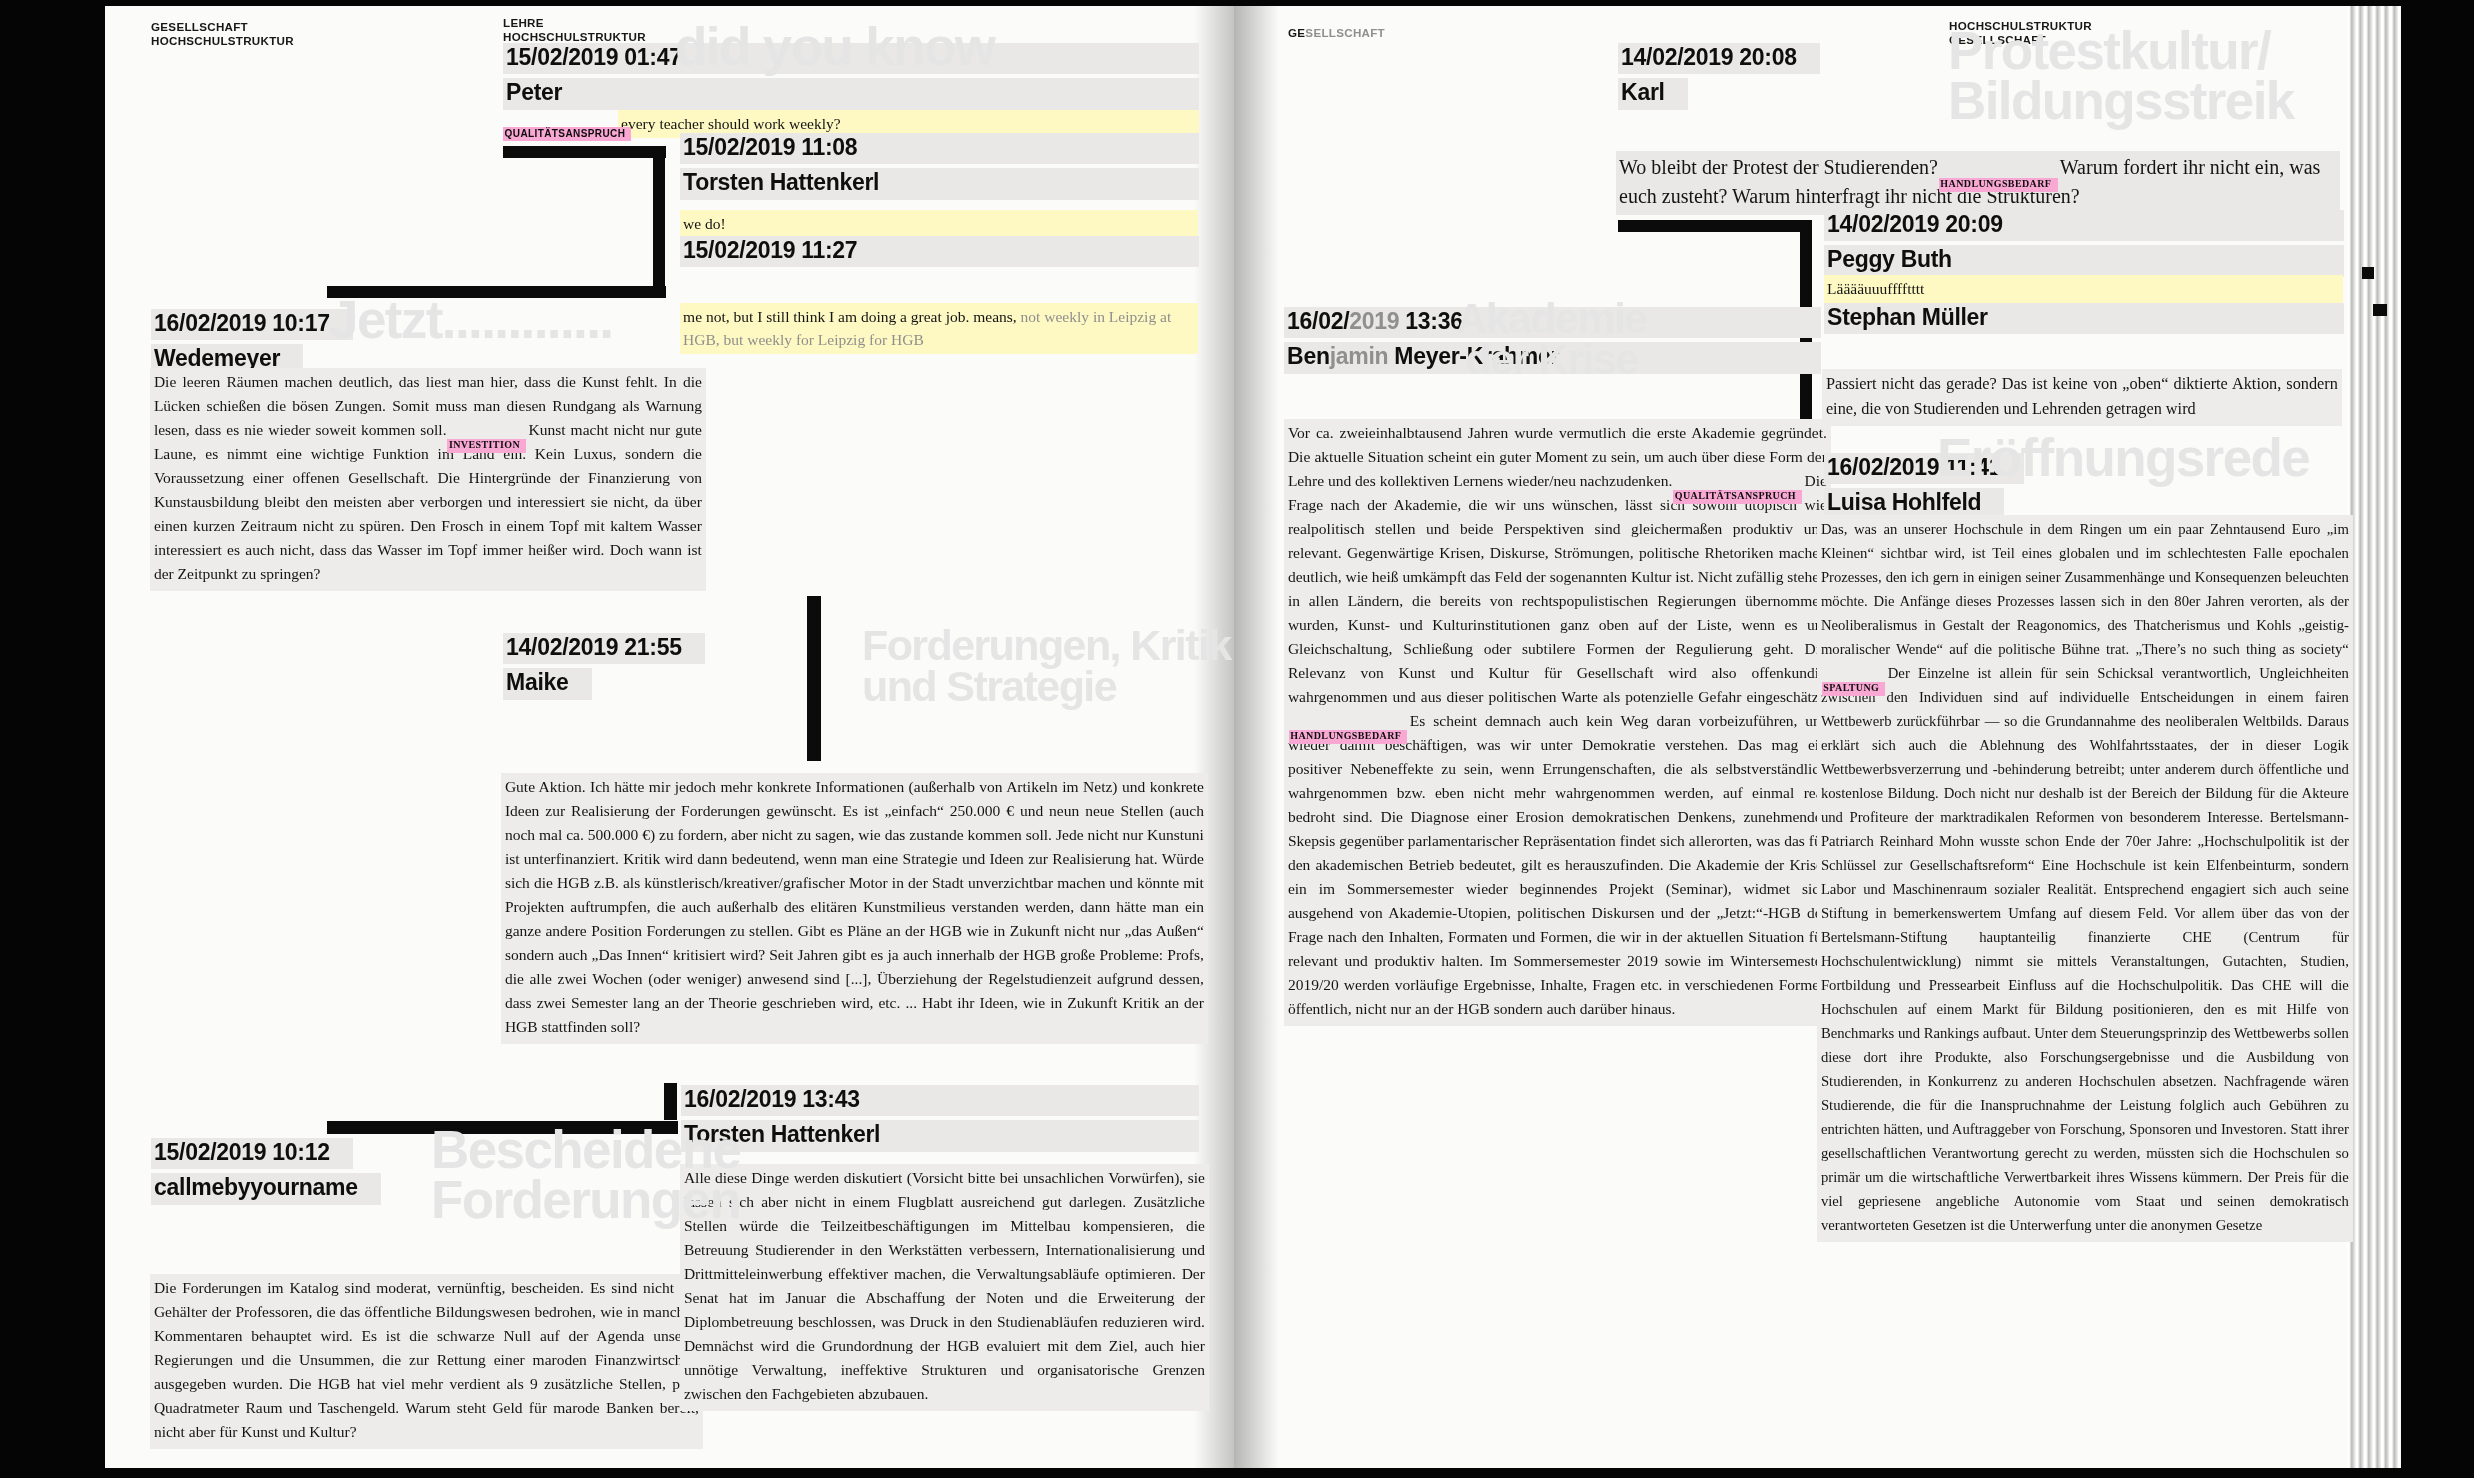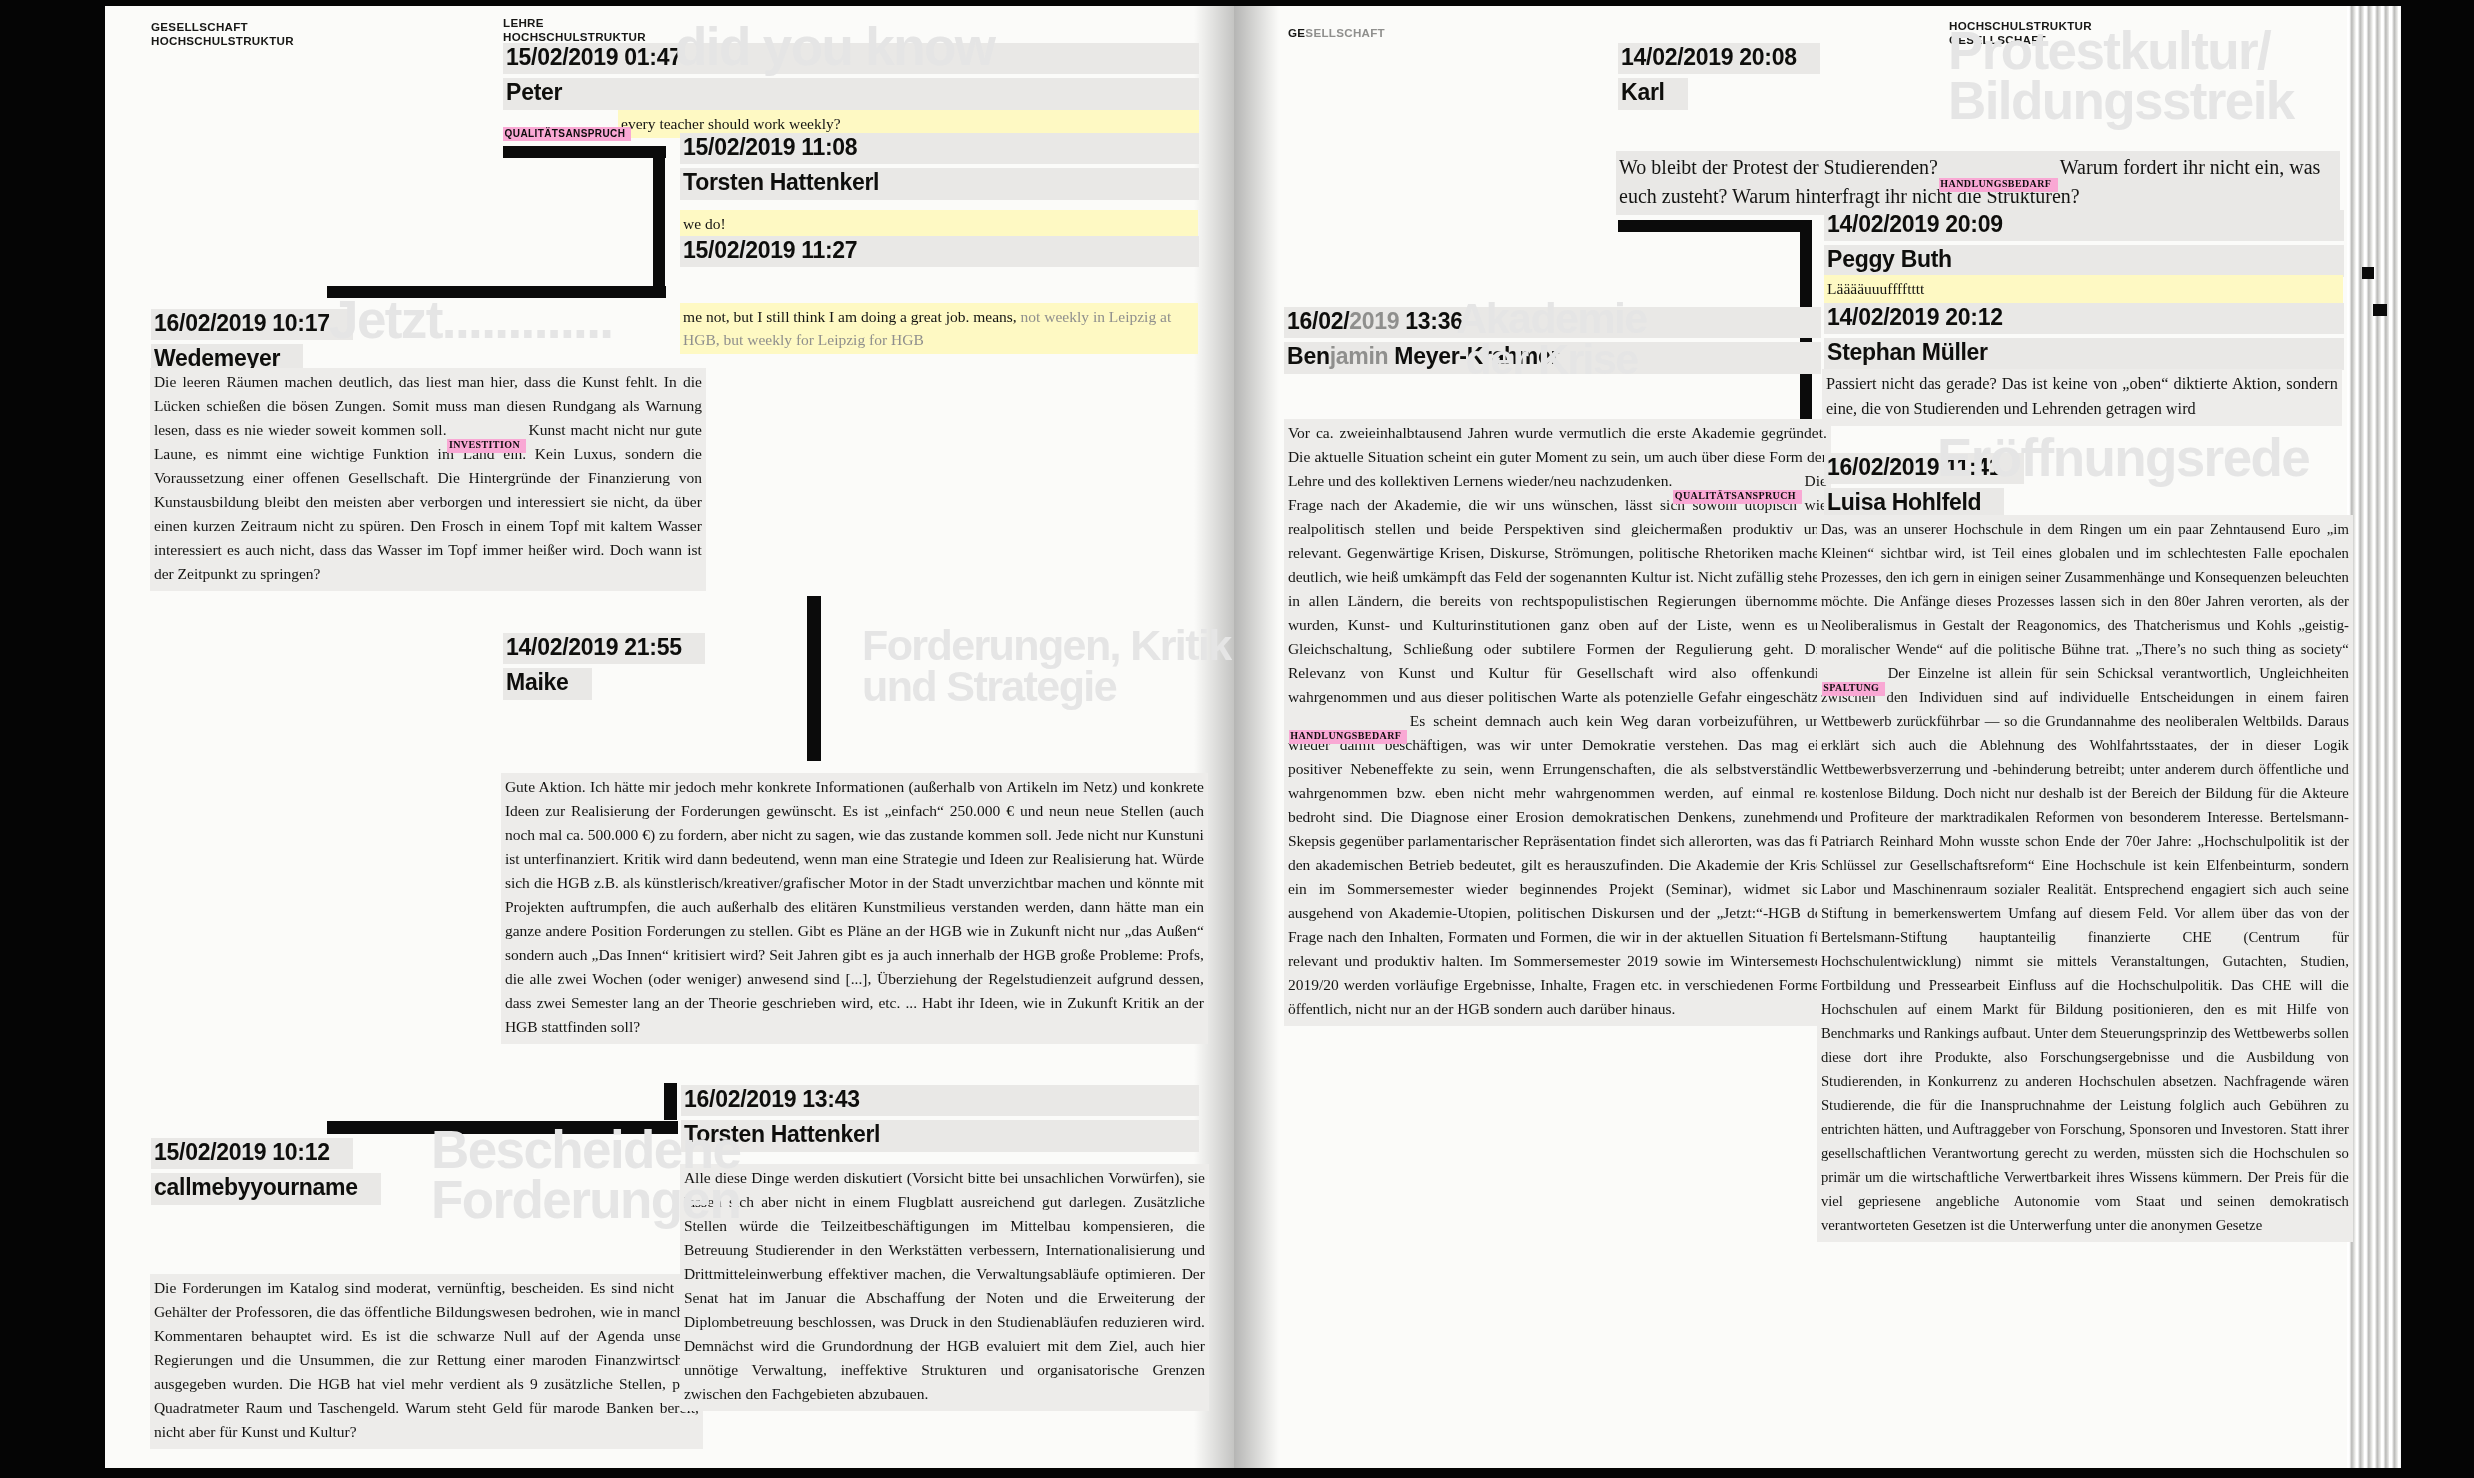--- a/index.html
+++ b/index.html
@@ -128,21 +128,20 @@
 
   <div class="bar" style="left:1618px;top:220px;width:194px;height:12.4px;"></div>
   <div class="bar" style="left:1800px;top:220px;width:12.4px;height:216px;"></div>
 
   <div class="abs" style="left:1824px;top:210px;width:520px;">
     <div class="row">14/02/2019 20:09</div>
     <div class="row">Peggy Buth</div>
   </div>
   <div class="abs serif qline" style="left:1824px;top:275px;width:511px;">Lääääuuufffftttt</div>
   <div class="abs" style="left:1824px;top:303px;width:520px;">
-    <div class="row">14/02/2019 20:12</div>
     <div class="row">Stephan Müller</div>
   </div>
   <div class="abs serif body-block body-21" style="left:1822px;top:369px;width:512px;">Passiert nicht das gerade? Das ist keine von „oben“ diktierte Aktion, sondern eine, die von Studierenden und Lehrenden getragen wird</div>
 
   <div class="abs" style="left:1284px;top:307px;width:537px;">
     <div class="row"><span>16/02/</span><span class="muted">2019</span><span> 13:36</span></div>
     <div class="row"><span>Ben</span><span class="muted">jamin</span><span> Meyer-Krahmer</span></div>
   </div>
   <div class="abs headline h-l ta-right" style="left:1346px;top:298px;width:411px;z-index:3;">Akademie
 der Krise</div>

